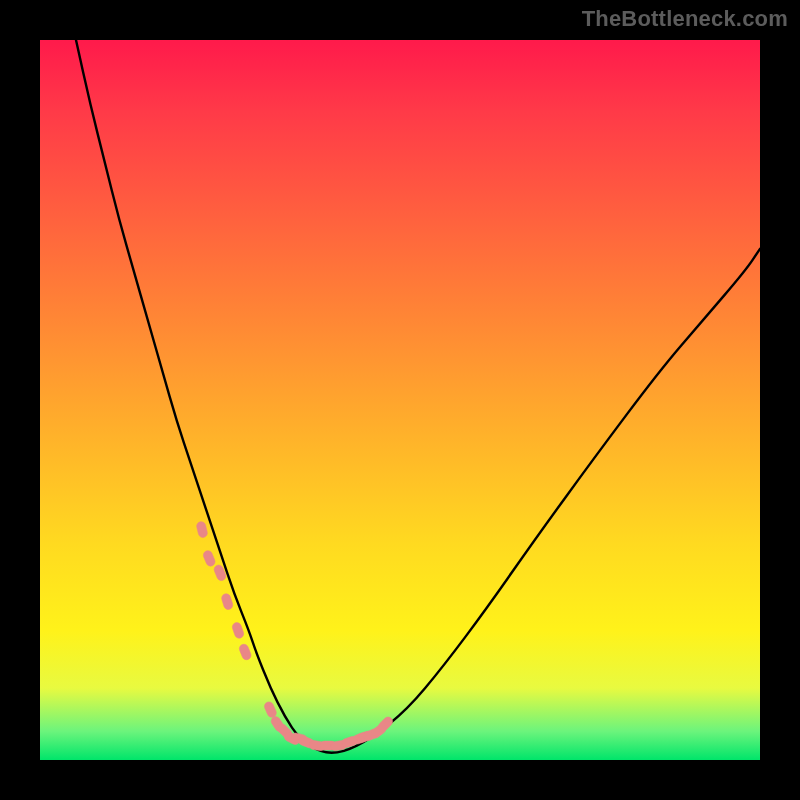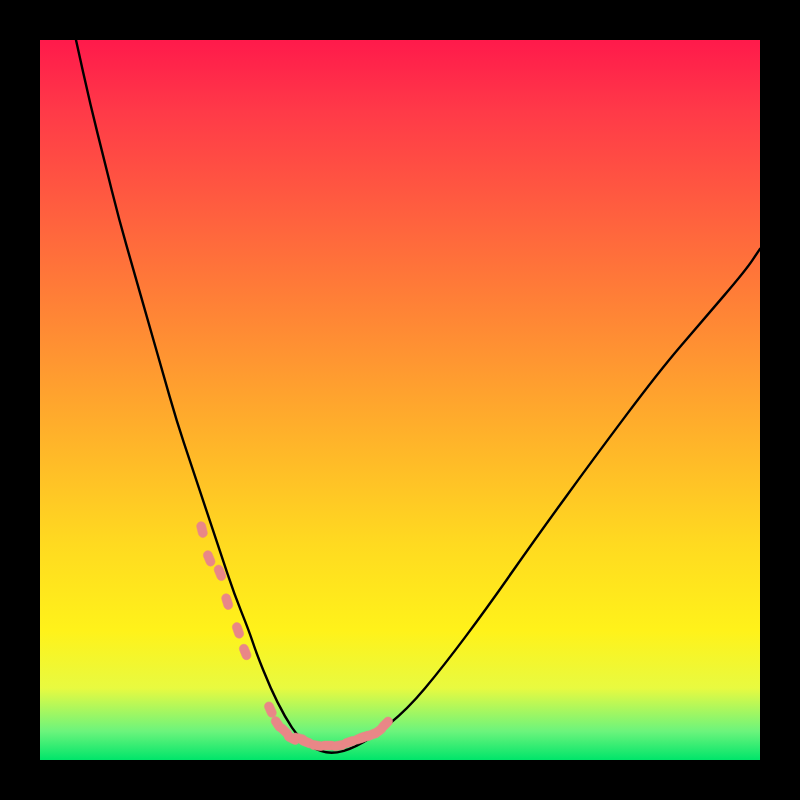--- a/index.html
+++ b/index.html
@@ -57,20 +57,21 @@
     font-size: 22px;
     font-weight: 600;
     letter-spacing: 0.2px;
     user-select: none;
   }
 </style>
 </head>
 <body>
 
 <div class="frame">
+  <div class="watermark">TheBottleneck.com</div>
 
   <div class="plot">
     <div class="bg-gradient"></div>
     <svg id="chart-svg" viewBox="0 0 720 720" preserveAspectRatio="none">
       <path id="curve-path" fill="none" stroke="#000000" stroke-width="2.4" stroke-linecap="round" stroke-linejoin="round" d="M 36 0 Q 36 0 43.2 32.39999999999998 Q 50.400000000000006 64.79999999999995 57.6 93.59999999999997 Q 64.8 122.39999999999998 72 151.2 Q 79.2 180 86.4 205.2 Q 93.60000000000001 230.39999999999998 100.80000000000001 255.6 Q 108 280.8 115.2 306 Q 122.4 331.2 129.60000000000002 356.4 Q 136.8 381.6 144 403.20000000000005 Q 151.2 424.8 158.39999999999998 446.4 Q 165.6 468 172.8 489.6 Q 180 511.20000000000005 187.2 532.8 Q 194.4 554.4 201.6 572.4 Q 208.79999999999998 590.4 212.39999999999998 601.2 Q 216 612 223.2 630 Q 230.4 648 237.60000000000002 662.4 Q 244.8 676.8 252 687.5999999999999 Q 259.2 698.4 270 705.5999999999999 Q 280.8 712.8 291.6 712.8 Q 302.4 712.8 316.79999999999995 705.5999999999999 Q 331.2 698.4 349.2 684 Q 367.2 669.6 385.20000000000005 648 Q 403.20000000000005 626.4 424.8 597.5999999999999 Q 446.4 568.8 471.59999999999997 532.8 Q 496.79999999999995 496.8 525.5999999999999 457.20000000000005 Q 554.4 417.6 586.8 374.4 Q 619.2 331.2 640.8 306 Q 662.4 280.8 684 255.6 Q 705.6 230.39999999999998 712.8 219.6 T 720 208.8"></path>
       <g id="marker-group">
           <rect x="154" y="485.1" width="16" height="9" rx="4.5" fill="#e98787" stroke="#e98787" stroke-width="0.5" transform="rotate(75.96375653207353 162 489.6)"></rect>
           <rect x="161.2" y="513.9" width="16" height="9" rx="4.5" fill="#e98787" stroke="#e98787" stroke-width="0.5" transform="rotate(67.38013505195954 169.2 518.4)"></rect>
           <rect x="172" y="528.3" width="16" height="9" rx="4.5" fill="#e98787" stroke="#e98787" stroke-width="0.5" transform="rotate(67.38013505195956 180 532.8)"></rect>
           <rect x="179.20000000000002" y="557.1" width="16" height="9" rx="4.5" fill="#e98787" stroke="#e98787" stroke-width="0.5" transform="rotate(72.64597536373867 187.20000000000002 561.6)"></rect>

